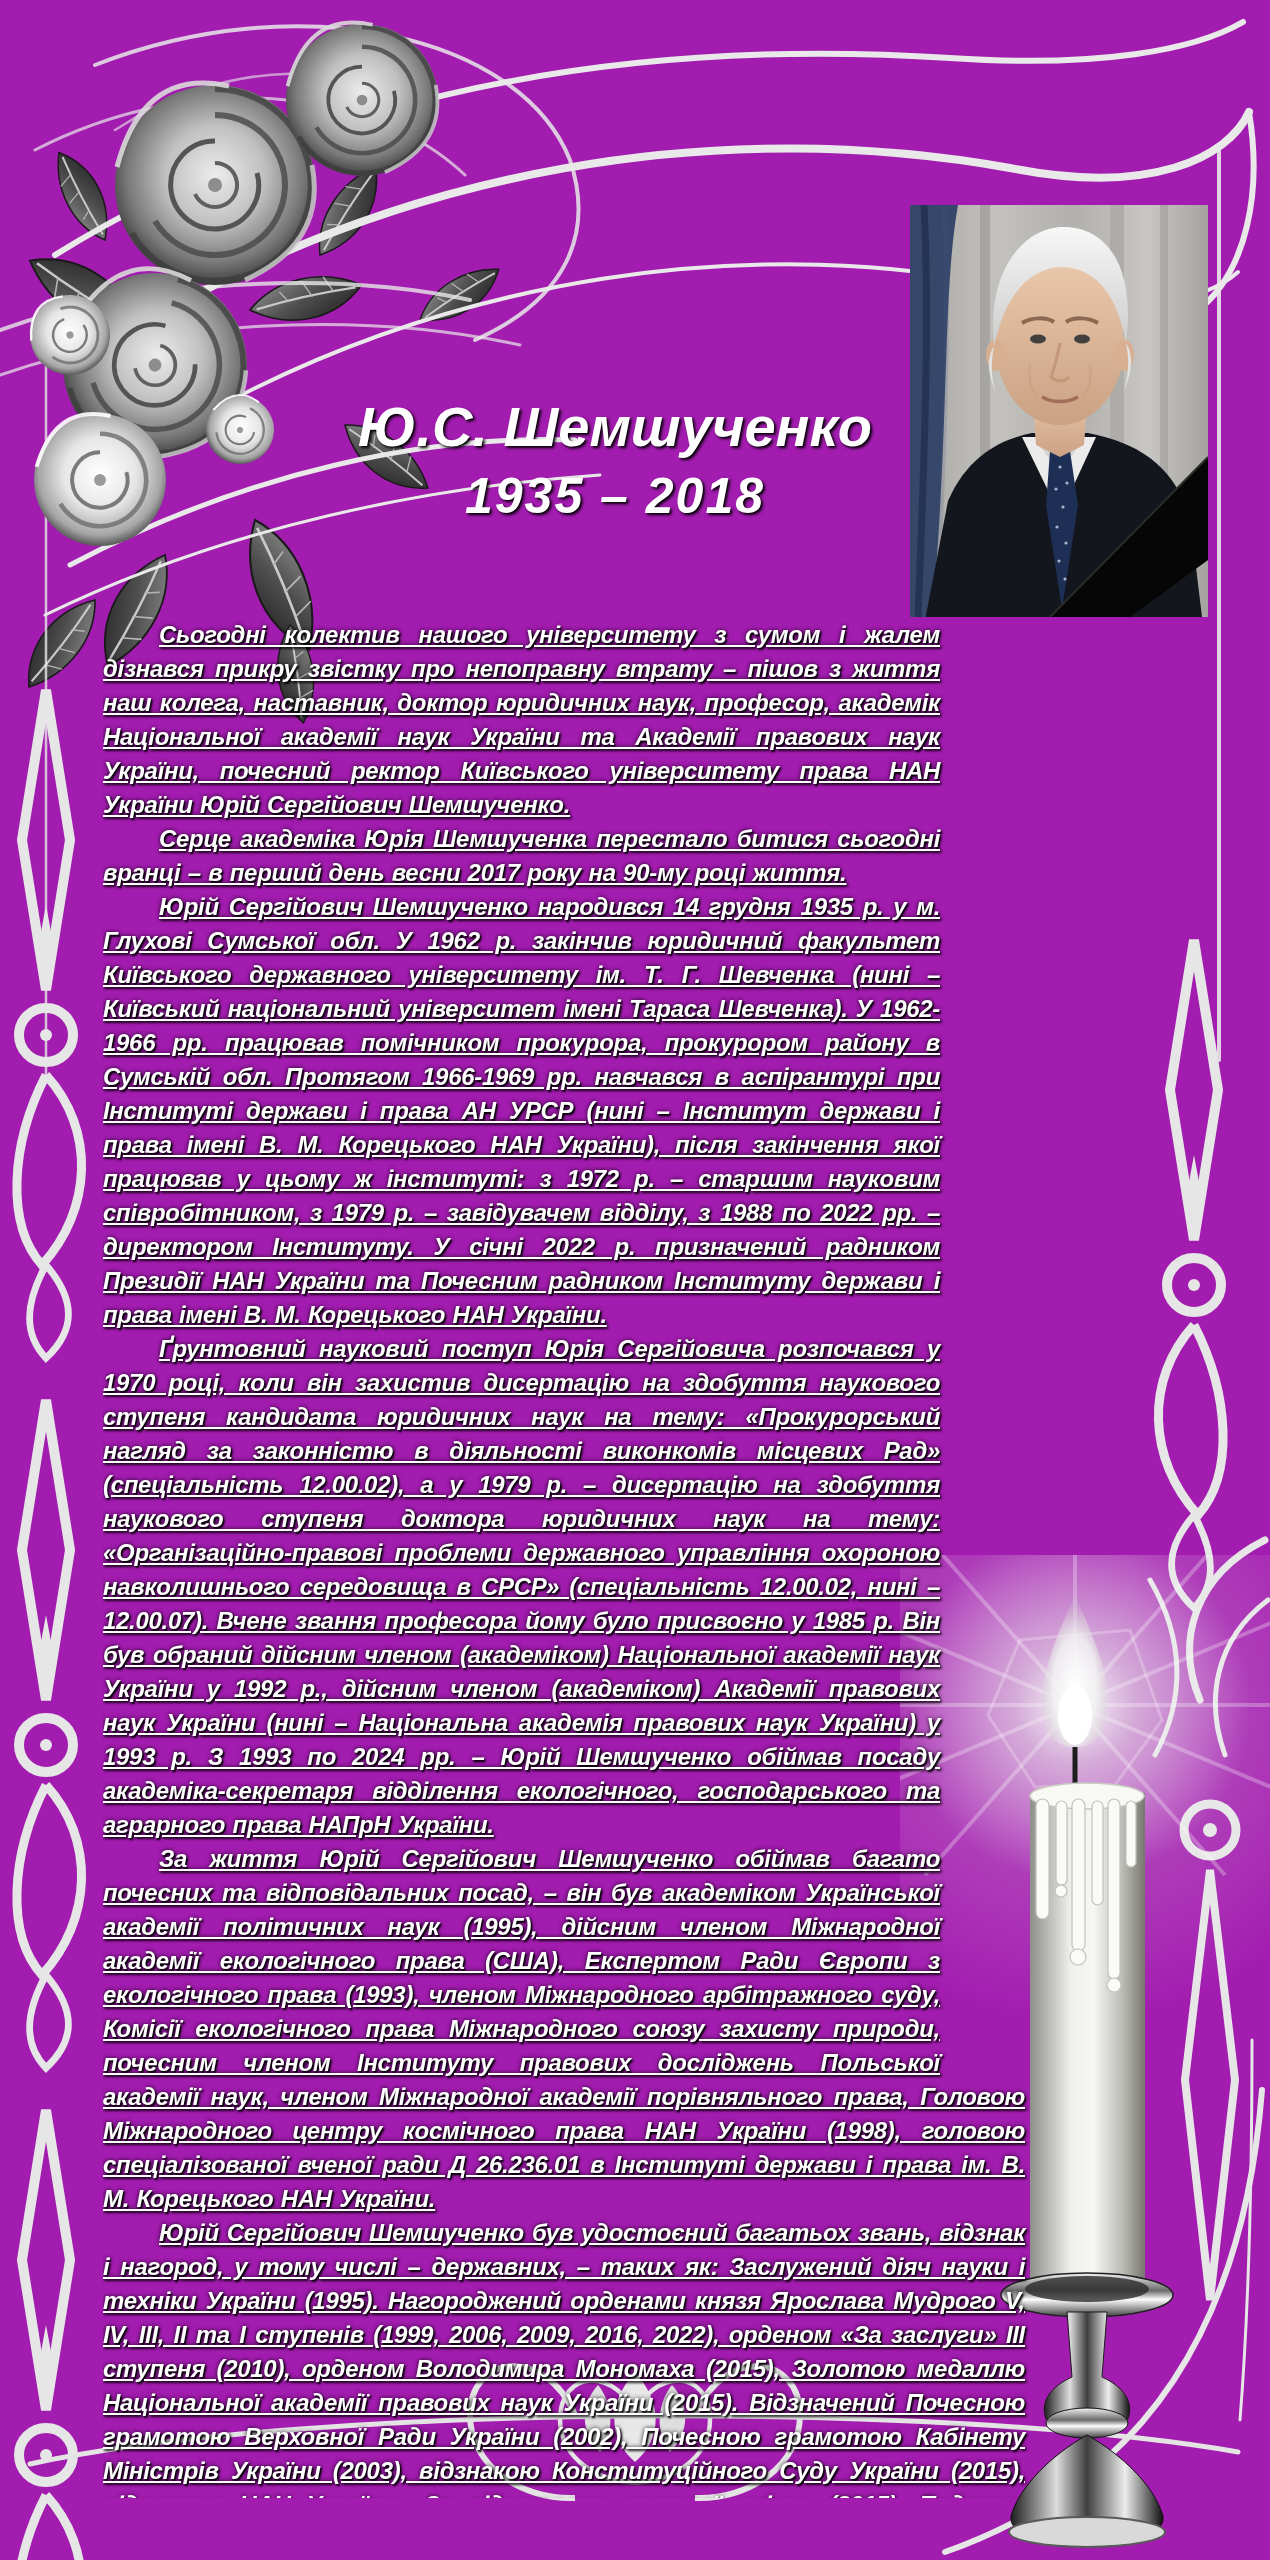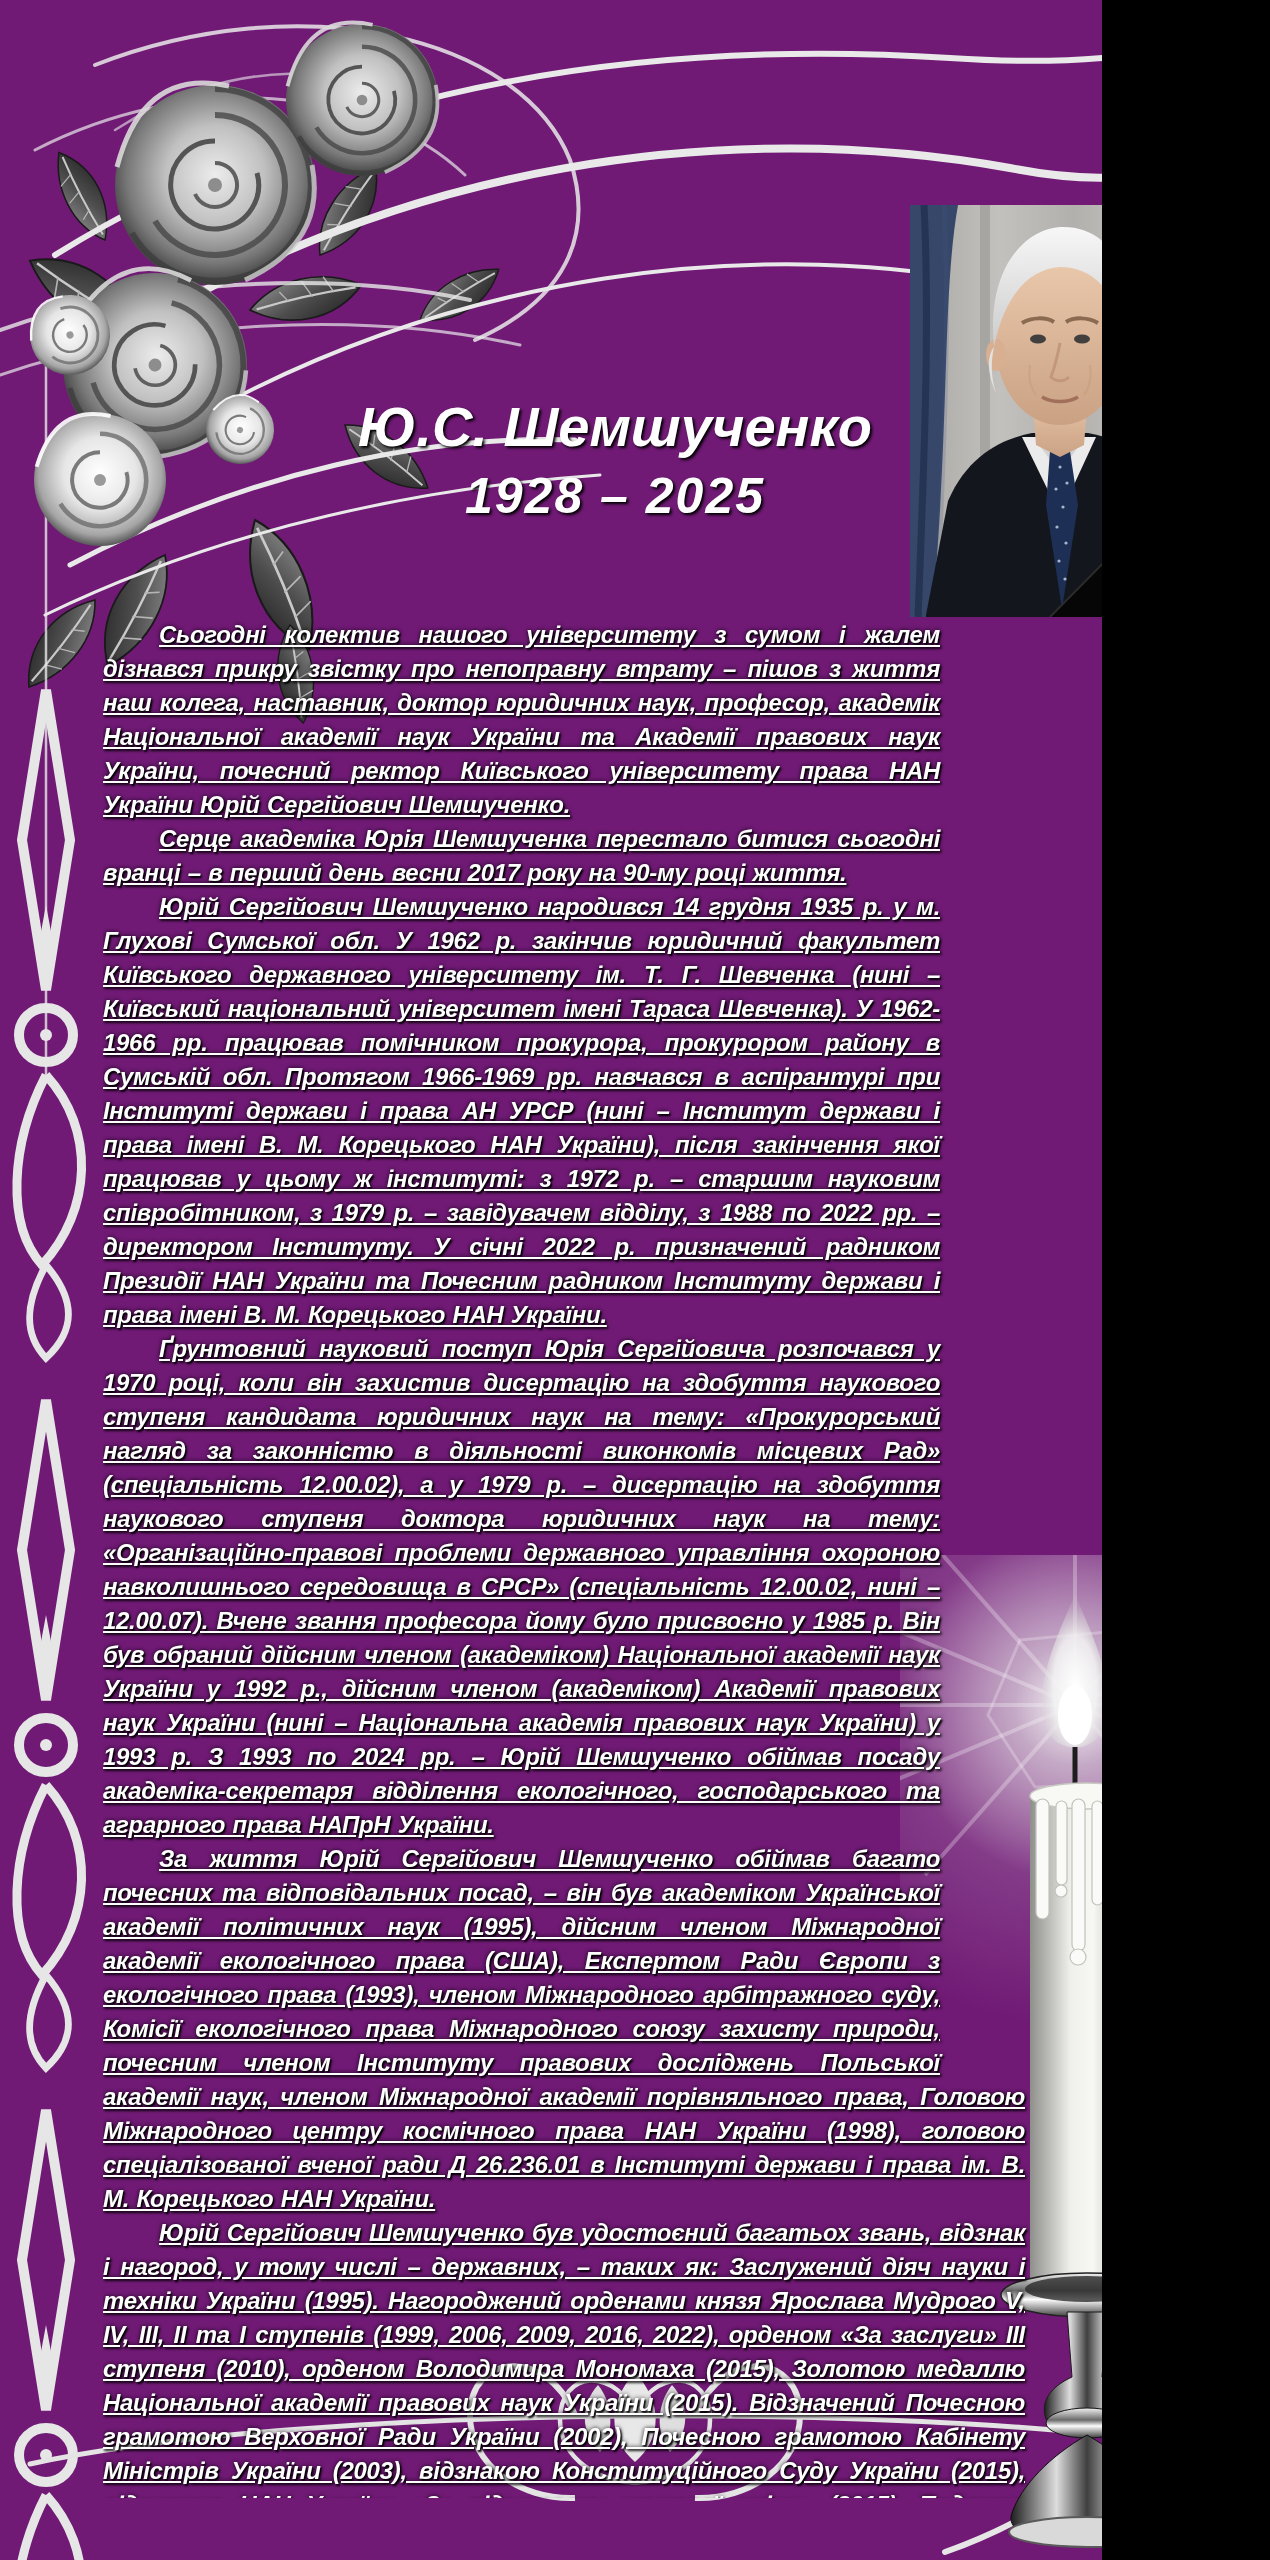--- a/index.html
+++ b/index.html
@@ -1,16 +1,16 @@
 <!DOCTYPE html>
 <html><head>
 <meta charset="utf-8">
 <style>
   html,body{margin:0;padding:0;background:#000;}
-  .page{position:relative;width:1102px;height:2560px;background:#701a75;overflow:hidden;
+  .page{position:relative;width:1270px;height:2560px;background:#a21caf;overflow:hidden;
         font-family:"Liberation Sans",sans-serif;}
   .decor{position:absolute;left:0;top:0;pointer-events:none;}
   .photo{position:absolute;left:910px;top:205px;width:298px;height:412px;}
   .candle{position:absolute;left:900px;top:1555px;width:370px;height:1005px;}
   .titleblock{position:absolute;left:335px;top:396px;width:560px;text-align:center;color:#fff;}
   .titleblock .name{font:italic 700 56px/62px "Liberation Sans",sans-serif;white-space:nowrap;
         text-shadow:2px 2px 3px #000;}
   .titleblock .years{font:italic 700 50px/56px "Liberation Sans",sans-serif;margin-top:10px;
         letter-spacing:2px;text-shadow:2px 2px 3px #000;}
   .obit{position:absolute;left:103px;top:618px;width:1062px;height:1880px;overflow:hidden;
@@ -272,21 +272,21 @@
       <path d="M150,138 C147,154 144,164 141,172 C146,177 154,177 159,172" stroke="#c2977a" stroke-width="3" fill="none"></path>
       <path d="M132,192 C142,198 158,198 168,192" stroke="#a2705a" stroke-width="3.5" fill="none"></path>
       <path d="M120,160 C118,172 120,182 126,190 M180,160 C182,172 180,182 174,190" stroke="#c79e80" stroke-width="2" fill="none" opacity=".7"></path>
       <path d="M298,252 L298,355 L220,412 L140,412 Z" fill="#060606"></path>
       <path d="M298,252 L140,412" stroke="#2c2c2c" stroke-width="2"></path>
     </svg>
   </div>
 
   <div class="titleblock">
     <div class="name">Ю.С. Шемшученко</div>
-    <div class="years">1928 – 2025</div>
+    <div class="years">1935 – 2018</div>
   </div>
 
   <div class="obit" id="obituary">
     <div class="sp1"></div>
     <div class="sp2"></div>
   <p>Сьогодні колектив нашого університету з сумом і жалем дізнався прикру звістку про непоправну втрату – пішов з життя наш колега, наставник, доктор юридичних наук, професор, академік Національної академії наук України та Академії правових наук України, почесний ректор Київського університету права НАН України Юрій Сергійович Шемшученко.</p>
       <p>Серце академіка Юрія Шемшученка перестало битися сьогодні вранці – в перший день весни 2017 року на 90-му році життя.</p>
       <p>Юрій Сергійович Шемшученко народився 14 грудня 1935 р. у м. Глухові Сумської обл. У 1962 р. закінчив юридичний факультет Київського державного університету ім. Т. Г. Шевченка (нині – Київський національний університет імені Тараса Шевченка). У 1962-1966 рр. працював помічником прокурора, прокурором району в Сумській обл. Протягом 1966-1969 рр. навчався в аспірантурі при Інституті держави і права АН УРСР (нині – Інститут держави і права імені В. М. Корецького НАН України), після закінчення якої працював у цьому ж інституті: з 1972 р. – старшим науковим співробітником, з 1979 р. – завідувачем відділу, з 1988 по 2022 рр. – директором Інституту. У січні 2022 р. призначений радником Президії НАН України та Почесним радником Інституту держави і права імені В. М. Корецького НАН України.</p>
       <p>Ґрунтовний науковий поступ Юрія Сергійовича розпочався у 1970 році, коли він захистив дисертацію на здобуття наукового ступеня кандидата юридичних наук на тему: «Прокурорський нагляд за законністю в діяльності виконкомів місцевих Рад» (спеціальність 12.00.02), а у 1979 р. – дисертацію на здобуття наукового ступеня доктора юридичних наук на тему: «Організаційно-правові проблеми державного управління охороною навколишнього середовища в СРСР» (спеціальність 12.00.02, нині – 12.00.07). Вчене звання професора йому було присвоєно у 1985 р. Він був обраний дійсним членом (академіком) Національної академії наук України у 1992 р., дійсним членом (академіком) Академії правових наук України (нині – Національна академія правових наук України) у 1993 р. З 1993 по 2024 рр. – Юрій Шемшученко обіймав посаду академіка-секретаря відділення екологічного, господарського та аграрного права НАПрН України.</p>
       <p>За життя Юрій Сергійович Шемшученко обіймав багато почесних та відповідальних посад, – він був академіком Української академії політичних наук (1995), дійсним членом Міжнародної академії екологічного права (США), Експертом Ради Європи з екологічного права (1993), членом Міжнародного арбітражного суду, Комісії екологічного права Міжнародного союзу захисту природи, почесним членом Інституту правових досліджень Польської академії наук, членом Міжнародної академії порівняльного права, Головою Міжнародного центру космічного права НАН України (1998), головою спеціалізованої вченої ради Д 26.236.01 в Інституті держави і права ім. В. М. Корецького НАН України.</p>

